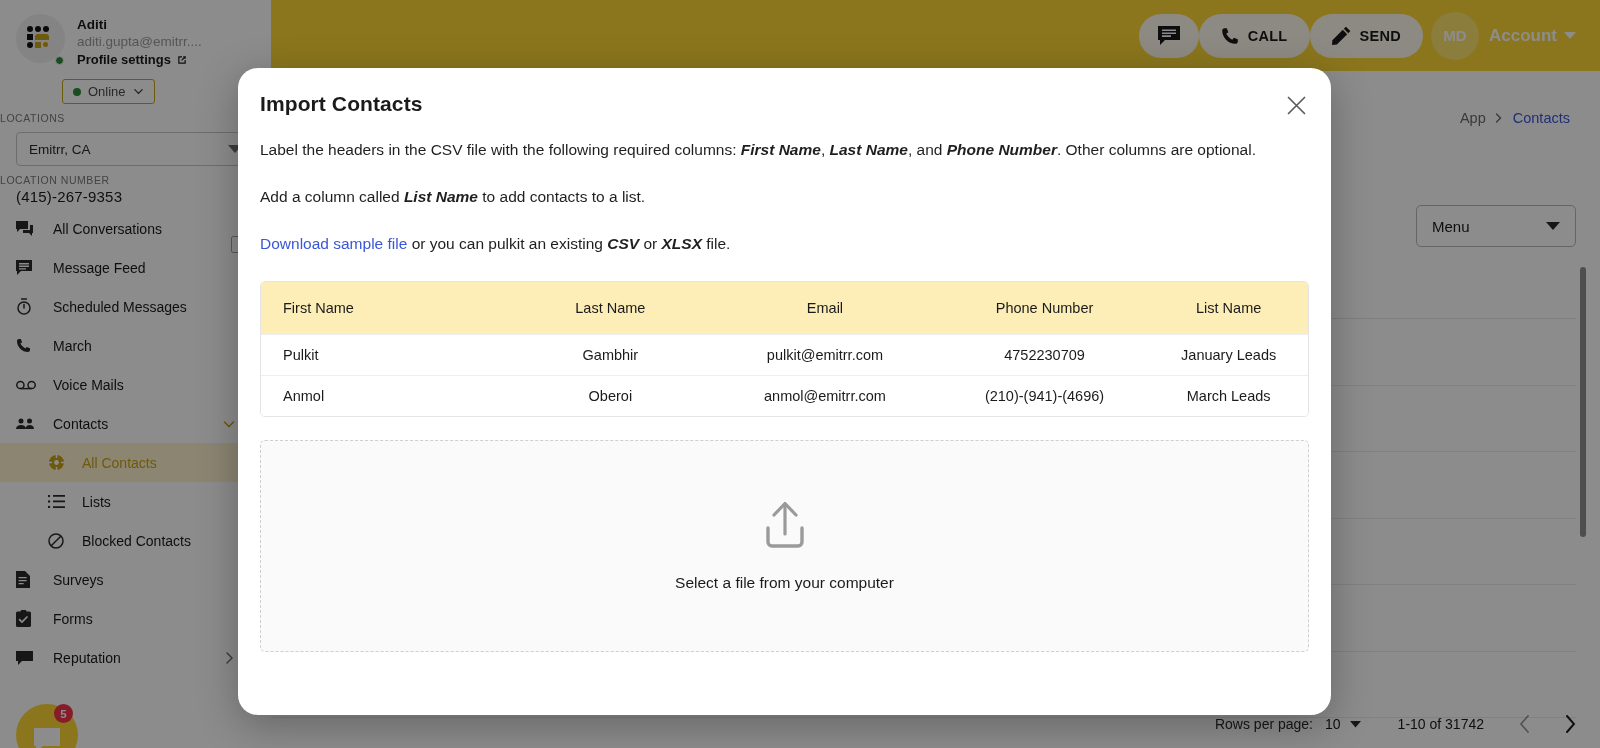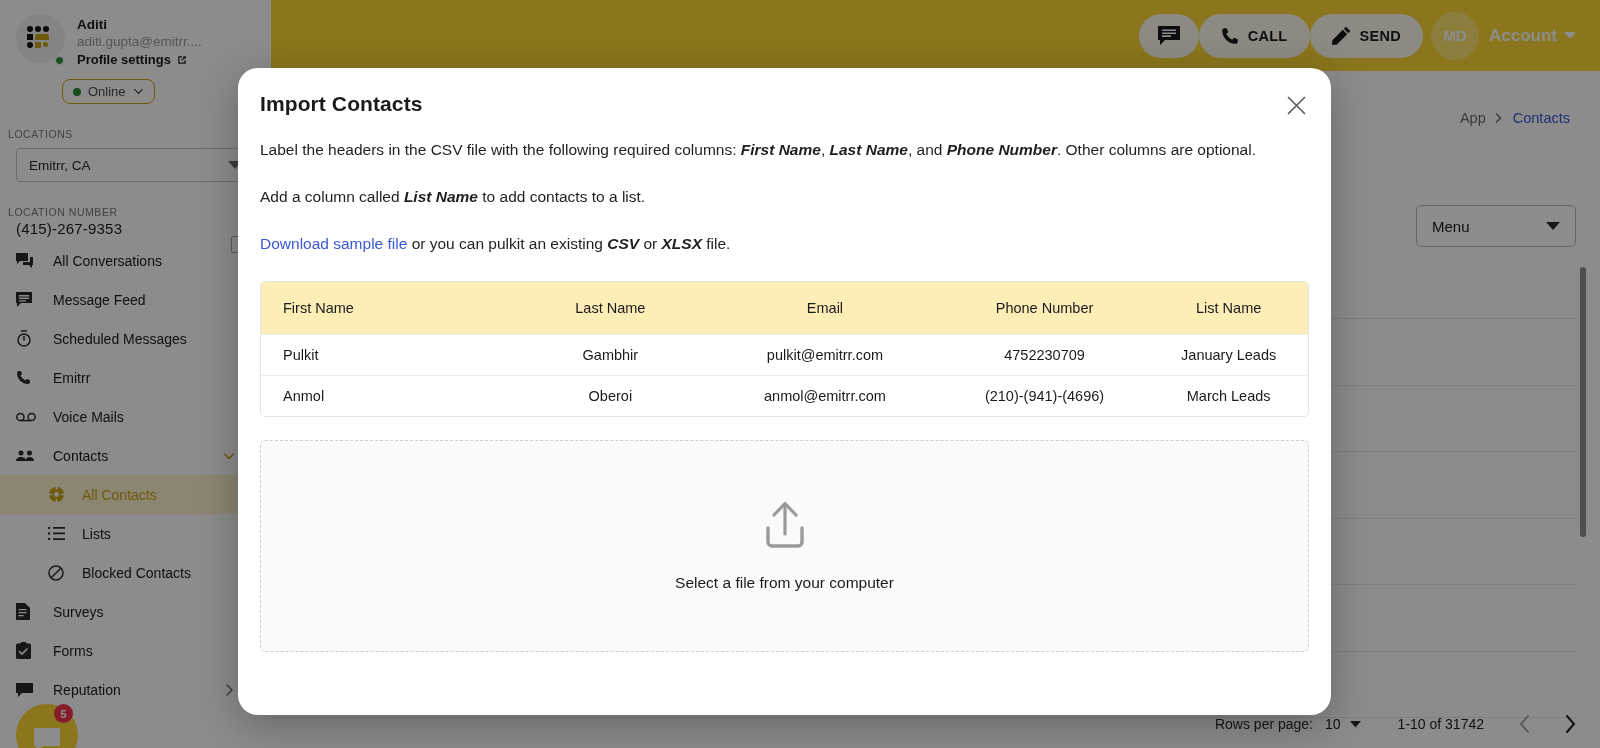--- a/index.html
+++ b/index.html
@@ -35,29 +35,29 @@
   }
   .prof-name { font-size: 13.5px; font-weight: 700; color: #1b1b1b; line-height: 17px; }
   .prof-email { font-size: 13.5px; color: #9b9b9b; line-height: 18px; white-space: nowrap; }
   .prof-settings {
     font-size: 13px; font-weight: 700; color: #1b1b1b; line-height: 18px;
     display: flex; align-items: center; gap: 5px; cursor: pointer;
   }
   .ext-icon { width: 12px; height: 12px; display: inline-block; }
   .status-pill {
     margin: 10px 0 0 62px; display: inline-flex; align-items: center; gap: 7px;
-    border: 1px solid #c8a415; border-radius: 8px; padding: 4px 10px;
+    border: 1px solid #c8a415; border-radius: 3px; padding: 4px 10px;
     font-size: 13px; color: #4a4a4a; cursor: pointer; background: #fff;
   }
   .status-pill .gdot { width: 8px; height: 8px; border-radius: 50%; background: #2e8b3d; }
   .chev-sm { width: 11px; height: 11px; }
 
   .sec-label {
     font-size: 10.5px; letter-spacing: .55px; color: #7a7a7a;
-    padding: 0 8px; margin-top: 24px; text-transform: uppercase;
+    padding: 0 0; margin-top: 8px; text-transform: uppercase;
   }
   .loc-select {
     margin: 8px 16px 0 16px; height: 34px; border: 1px solid #c6c6c6; border-radius: 4px;
     display: flex; align-items: center; justify-content: space-between;
     padding: 0 12px; font-size: 13.5px; color: #2b2b2b; cursor: pointer; background:#fff;
   }
   .loc-num { font-size: 15px; color: #1b1b1b; padding: 2px 16px 0 16px; letter-spacing: .2px; }
 
   .nav { margin-top: 4px; }
   .nav-item {
@@ -289,21 +289,21 @@
           </span>
           <span class="nav-tx">Scheduled Messages</span>
         </div>
 
         <div class="nav-item">
           <span class="nav-ic">
             <svg width="15" height="15" viewBox="0 0 15 15">
                 <path d="M3 1C1.8 1 1 1.9 1 3c0 6 5 11 11 11 1.1 0 2-.9 2-2v-1.8l-3.3-1.3-1.3 1.7C7.6 9.7 5.3 7.4 4.4 5.6L6.1 4.3 4.8 1H3z" fill="#2b2b2b"></path>
               </svg>
           </span>
-          <span class="nav-tx">Emitrr</span>
+          <span class="nav-tx">March</span>
         </div>
 
         <div class="nav-item">
           <span class="nav-ic">
             <svg width="20" height="10" viewBox="0 0 20 10">
                 <circle cx="4.4" cy="5" r="3.6" fill="none" stroke="#2b2b2b" stroke-width="1.5"></circle>
                 <circle cx="15.6" cy="5" r="3.6" fill="none" stroke="#2b2b2b" stroke-width="1.5"></circle>
                 <path d="M4.4 8.6h11.2" stroke="#2b2b2b" stroke-width="1.5"></path>
               </svg>
           </span>

